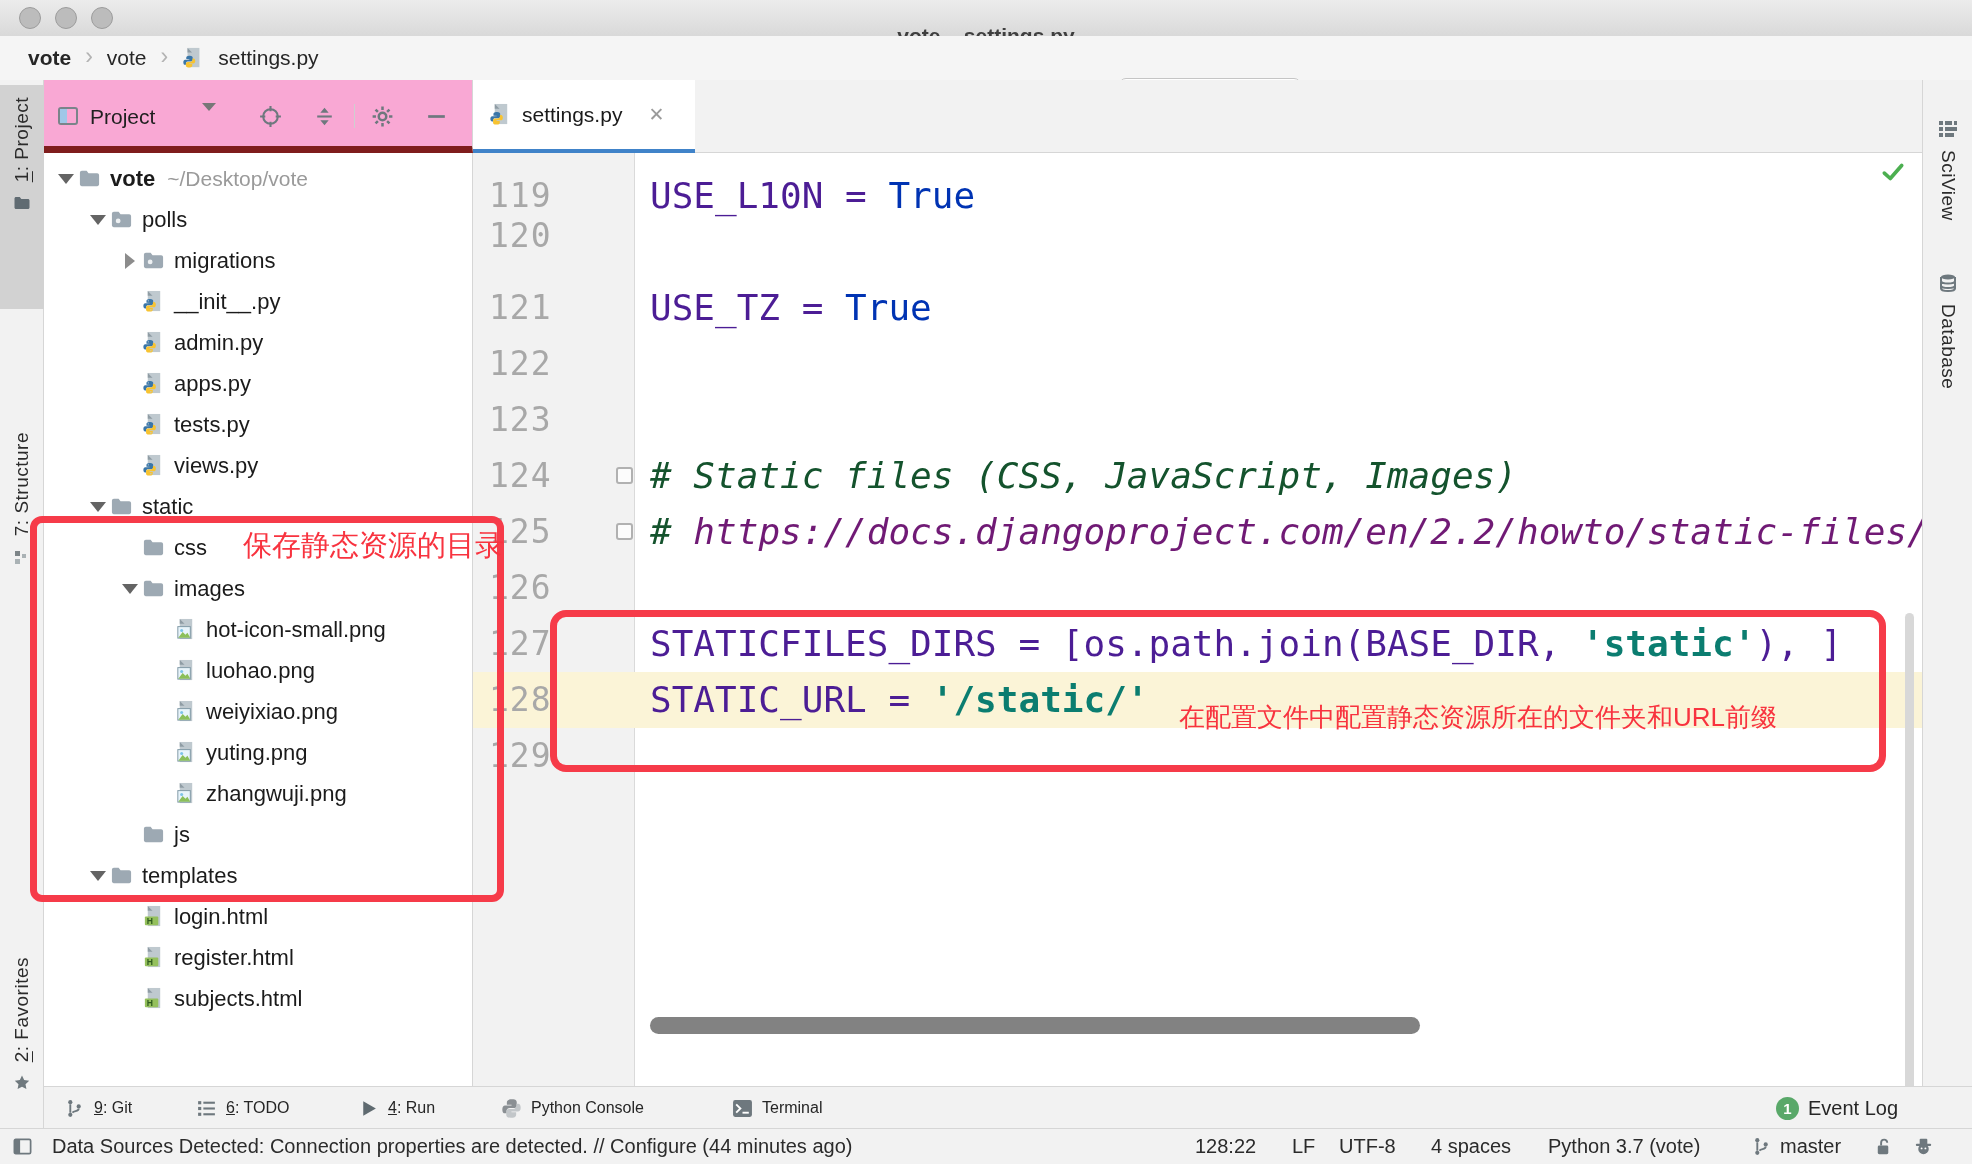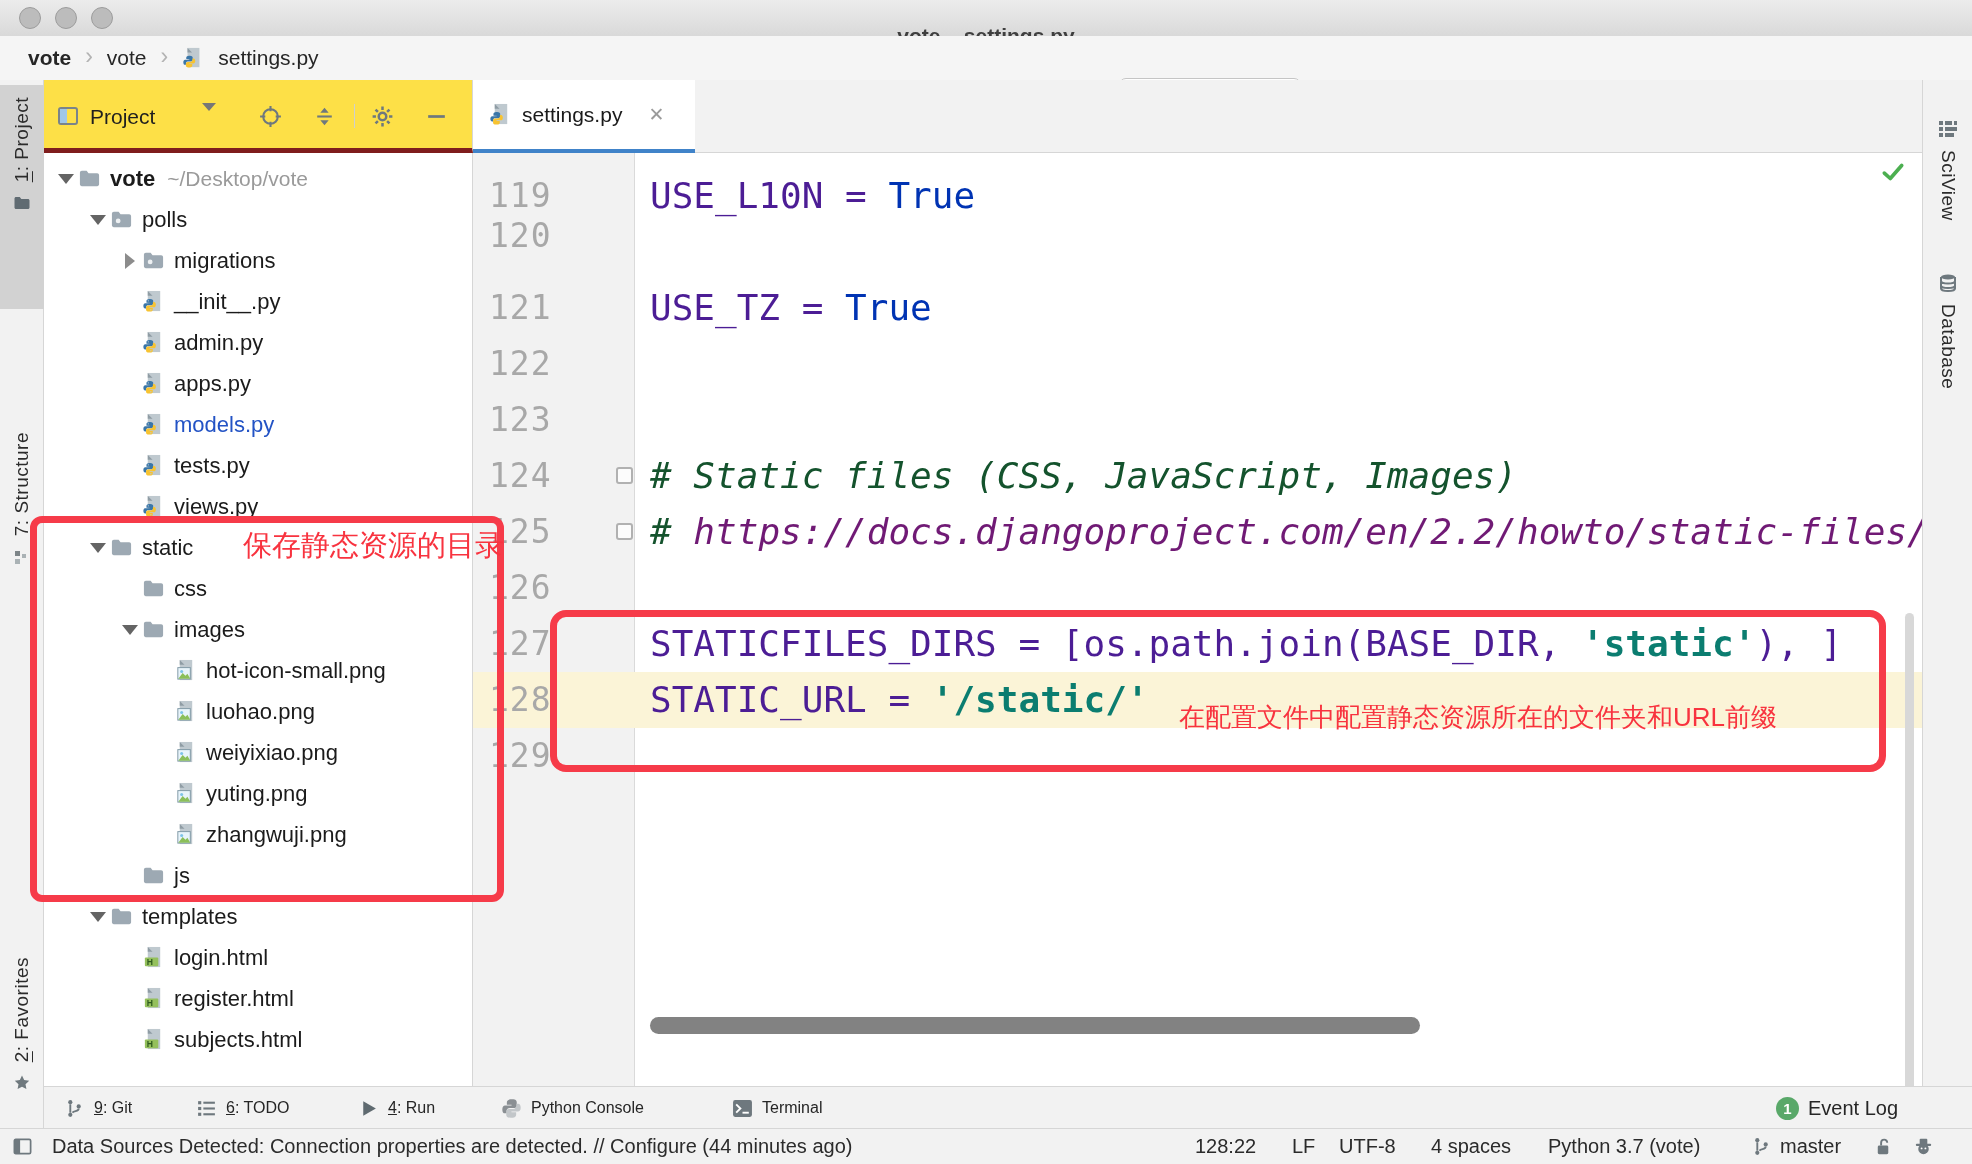--- a/index.html
+++ b/index.html
@@ -34,22 +34,22 @@
   
   #leftstripe{left:0;top:80px;width:44px;height:1048px;background:#f2f2f2;border-right:1px solid #d6d6d6;box-sizing:border-box;}
   #rightstripe{left:1922px;top:80px;width:50px;height:1006px;background:#f2f2f2;border-left:1px solid #d6d6d6;box-sizing:border-box;}
   .sbtn{position:absolute;left:0;width:44px;display:flex;flex-direction:column;align-items:center;gap:12px;}
   .sbtn.active{background:#d2d2d2;}
   .vtext-up{writing-mode:vertical-rl;transform:rotate(180deg);font-size:19px;color:#2b2b2b;letter-spacing:.5px;}
   .vtext-down{writing-mode:vertical-rl;font-size:19px;color:#2b2b2b;letter-spacing:.5px;}
   .rbtn{position:absolute;left:3px;width:44px;display:flex;flex-direction:column;align-items:center;gap:10px;}
 
   
-  #panelheader{left:44px;top:80px;width:429px;height:73px;background:#fde047;
-               border-bottom:5px solid #7f1d1d;border-right:1px solid #d6d6d6;box-sizing:border-box;}
+  #panelheader{left:44px;top:80px;width:429px;height:73px;background:#f9a8d4;
+               border-bottom:7px solid #7f1d1d;border-right:1px solid #d6d6d6;box-sizing:border-box;}
   #panelheader .ph{position:absolute;top:24px;}
   #ph-title{left:46px;top:0;height:73px;line-height:73px;font-size:21px;color:#1f1f1f;position:absolute;}
   #tree{left:44px;top:153px;width:429px;height:933px;background:#fff;border-right:1px solid #d6d6d6;
         box-sizing:border-box;overflow:hidden;padding-top:5px;}
   .trow{height:41px;display:flex;align-items:center;font-size:22px;color:#1b1b1b;white-space:nowrap;}
   .chevbox{width:24px;display:flex;justify-content:center;flex:none;}
   .chev-down{width:0;height:0;border-left:8px solid transparent;border-right:8px solid transparent;border-top:10px solid #646464;}
   .chev-right{width:0;height:0;border-top:8px solid transparent;border-bottom:8px solid transparent;border-left:10px solid #8c8c8c;}
   .ticon{width:32px;height:24px;flex:none;display:flex;align-items:center;}
   .ticon svg{width:23px;height:23px;}
@@ -332,34 +332,20 @@
           <svg viewBox="0 0 24 24">
             <path d="M6 1h13v21H6z" fill="#bfc9cf"></path>
             <path d="M6 1l5 5H6z" fill="#8f9ca4"></path>
             <g transform="translate(0.5,8.5) scale(0.62)">
               <path fill="#3a76a8" d="M11.9 1.5c-4.3 0-5.2 1.9-5.2 3.5v2.6h5.4v1H4.6c-1.7 0-3.1 1.6-3.1 4.4 0 3 1.2 4.5 2.9 4.5h2v-2.6c0-1.9 1.7-3.4 3.6-3.4h5c1.6 0 3-1.3 3-3V5c0-1.6-.9-3.5-5.1-3.5zm-2 1.9a1.1 1.1 0 1 1 0 2.2 1.1 1.1 0 0 1 0-2.2z"></path>
               <path fill="#f7c331" d="M12.1 22.5c4.3 0 5.2-1.9 5.2-3.5v-2.6h-5.4v-1h7.5c1.7 0 3.1-1.6 3.1-4.4 0-3-1.2-4.5-2.9-4.5h-2v2.6c0 1.9-1.7 3.4-3.6 3.4h-5c-1.6 0-3 1.3-3 3V19c0 1.6.9 3.5 5.1 3.5zm2-1.9a1.1 1.1 0 1 1 0-2.2 1.1 1.1 0 0 1 0 2.2z"></path>
             </g>
           </svg>
         </span>
         <span class="tlabel">apps.py</span>
-      </div>
-      <div class="trow" style="padding-left: 74px;">
-        <span class="chevbox"></span>
-        <span class="ticon">
-          <svg viewBox="0 0 24 24">
-            <path d="M6 1h13v21H6z" fill="#bfc9cf"></path>
-            <path d="M6 1l5 5H6z" fill="#8f9ca4"></path>
-            <g transform="translate(0.5,8.5) scale(0.62)">
-              <path fill="#3a76a8" d="M11.9 1.5c-4.3 0-5.2 1.9-5.2 3.5v2.6h5.4v1H4.6c-1.7 0-3.1 1.6-3.1 4.4 0 3 1.2 4.5 2.9 4.5h2v-2.6c0-1.9 1.7-3.4 3.6-3.4h5c1.6 0 3-1.3 3-3V5c0-1.6-.9-3.5-5.1-3.5zm-2 1.9a1.1 1.1 0 1 1 0 2.2 1.1 1.1 0 0 1 0-2.2z"></path>
-              <path fill="#f7c331" d="M12.1 22.5c4.3 0 5.2-1.9 5.2-3.5v-2.6h-5.4v-1h7.5c1.7 0 3.1-1.6 3.1-4.4 0-3-1.2-4.5-2.9-4.5h-2v2.6c0 1.9-1.7 3.4-3.6 3.4h-5c-1.6 0-3 1.3-3 3V19c0 1.6.9 3.5 5.1 3.5zm2-1.9a1.1 1.1 0 1 1 0-2.2 1.1 1.1 0 0 1 0 2.2z"></path>
-            </g>
-          </svg>
-        </span>
-        <span class="tlabel mod">models.py</span>
       </div>
       <div class="trow" style="padding-left: 74px;">
         <span class="chevbox"></span>
         <span class="ticon">
           <svg viewBox="0 0 24 24">
             <path d="M6 1h13v21H6z" fill="#bfc9cf"></path>
             <path d="M6 1l5 5H6z" fill="#8f9ca4"></path>
             <g transform="translate(0.5,8.5) scale(0.62)">
               <path fill="#3a76a8" d="M11.9 1.5c-4.3 0-5.2 1.9-5.2 3.5v2.6h5.4v1H4.6c-1.7 0-3.1 1.6-3.1 4.4 0 3 1.2 4.5 2.9 4.5h2v-2.6c0-1.9 1.7-3.4 3.6-3.4h5c1.6 0 3-1.3 3-3V5c0-1.6-.9-3.5-5.1-3.5zm-2 1.9a1.1 1.1 0 1 1 0 2.2 1.1 1.1 0 0 1 0-2.2z"></path>
               <path fill="#f7c331" d="M12.1 22.5c4.3 0 5.2-1.9 5.2-3.5v-2.6h-5.4v-1h7.5c1.7 0 3.1-1.6 3.1-4.4 0-3-1.2-4.5-2.9-4.5h-2v2.6c0 1.9-1.7 3.4-3.6 3.4h-5c-1.6 0-3 1.3-3 3V19c0 1.6.9 3.5 5.1 3.5zm2-1.9a1.1 1.1 0 1 1 0-2.2 1.1 1.1 0 0 1 0 2.2z"></path>

